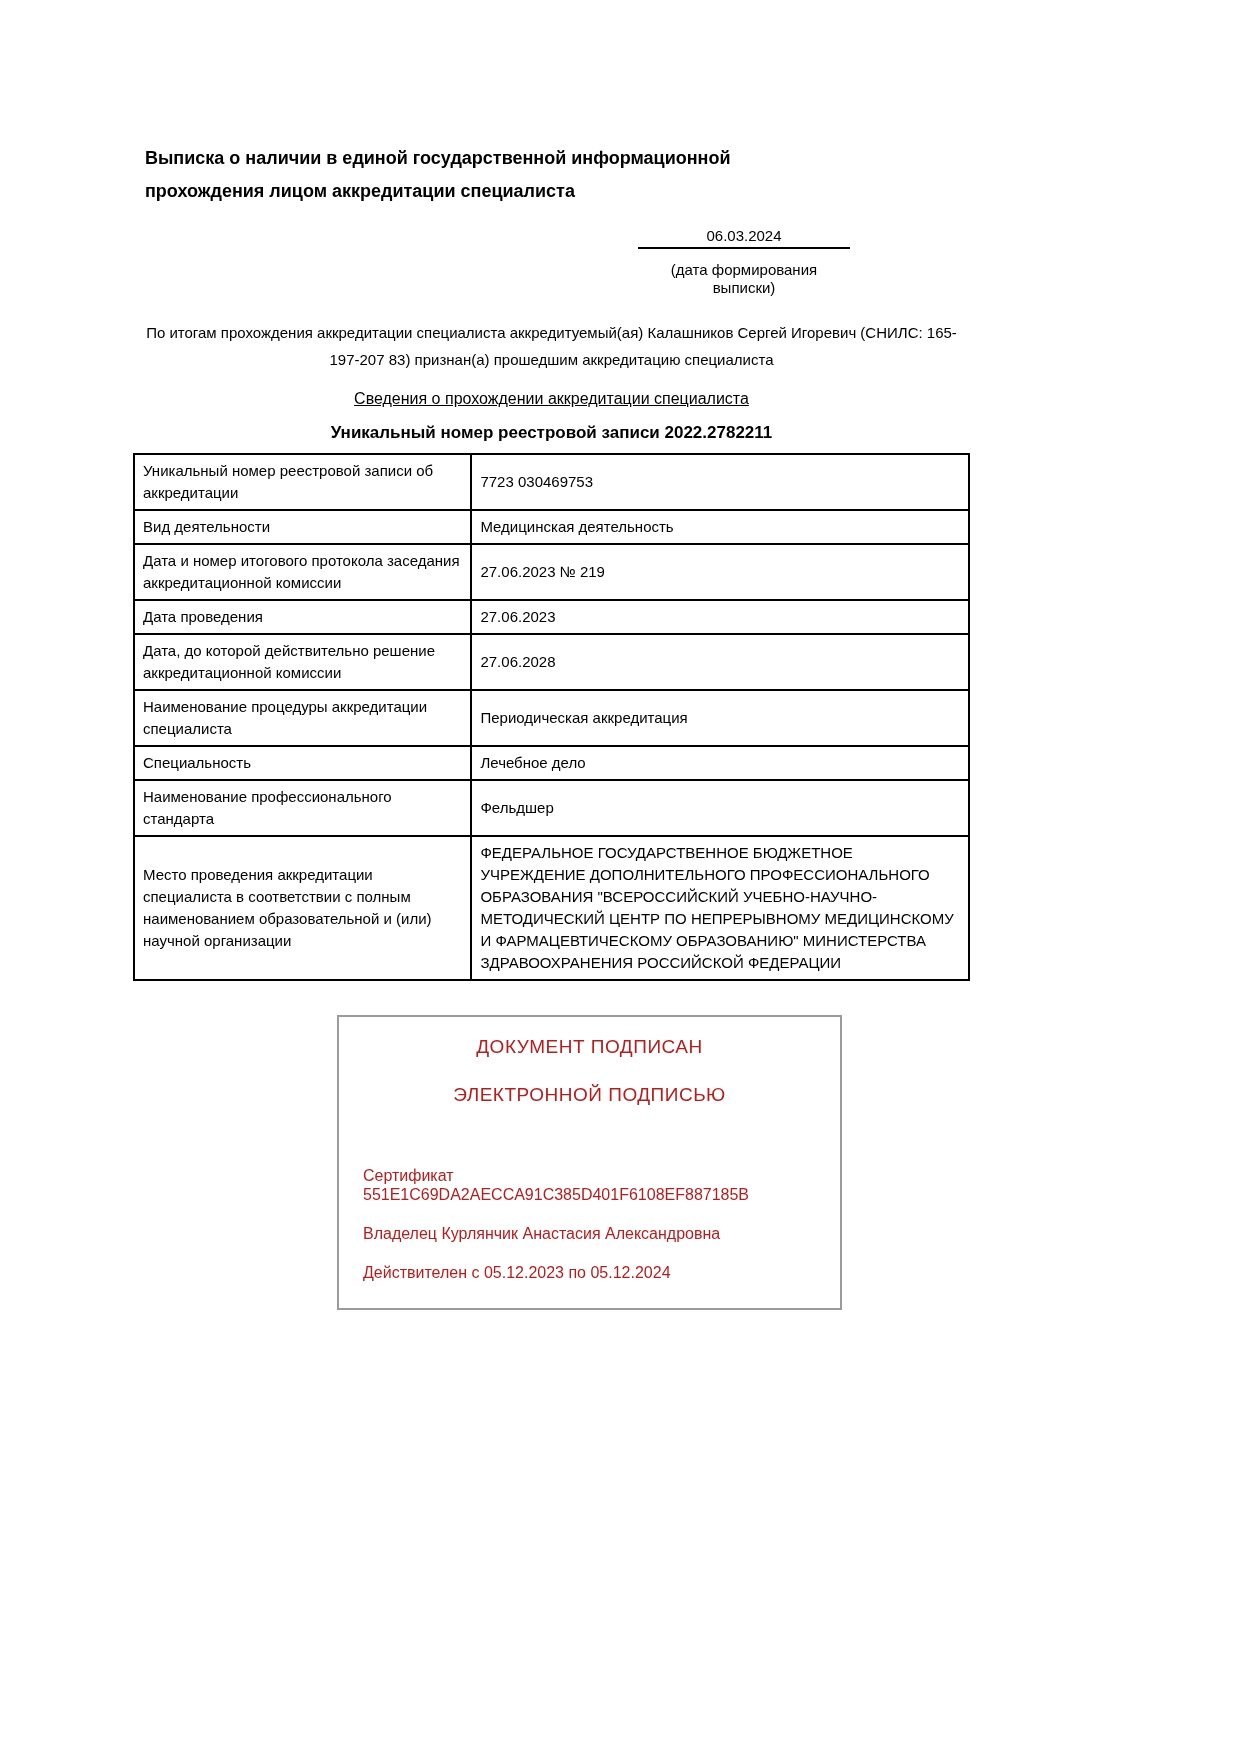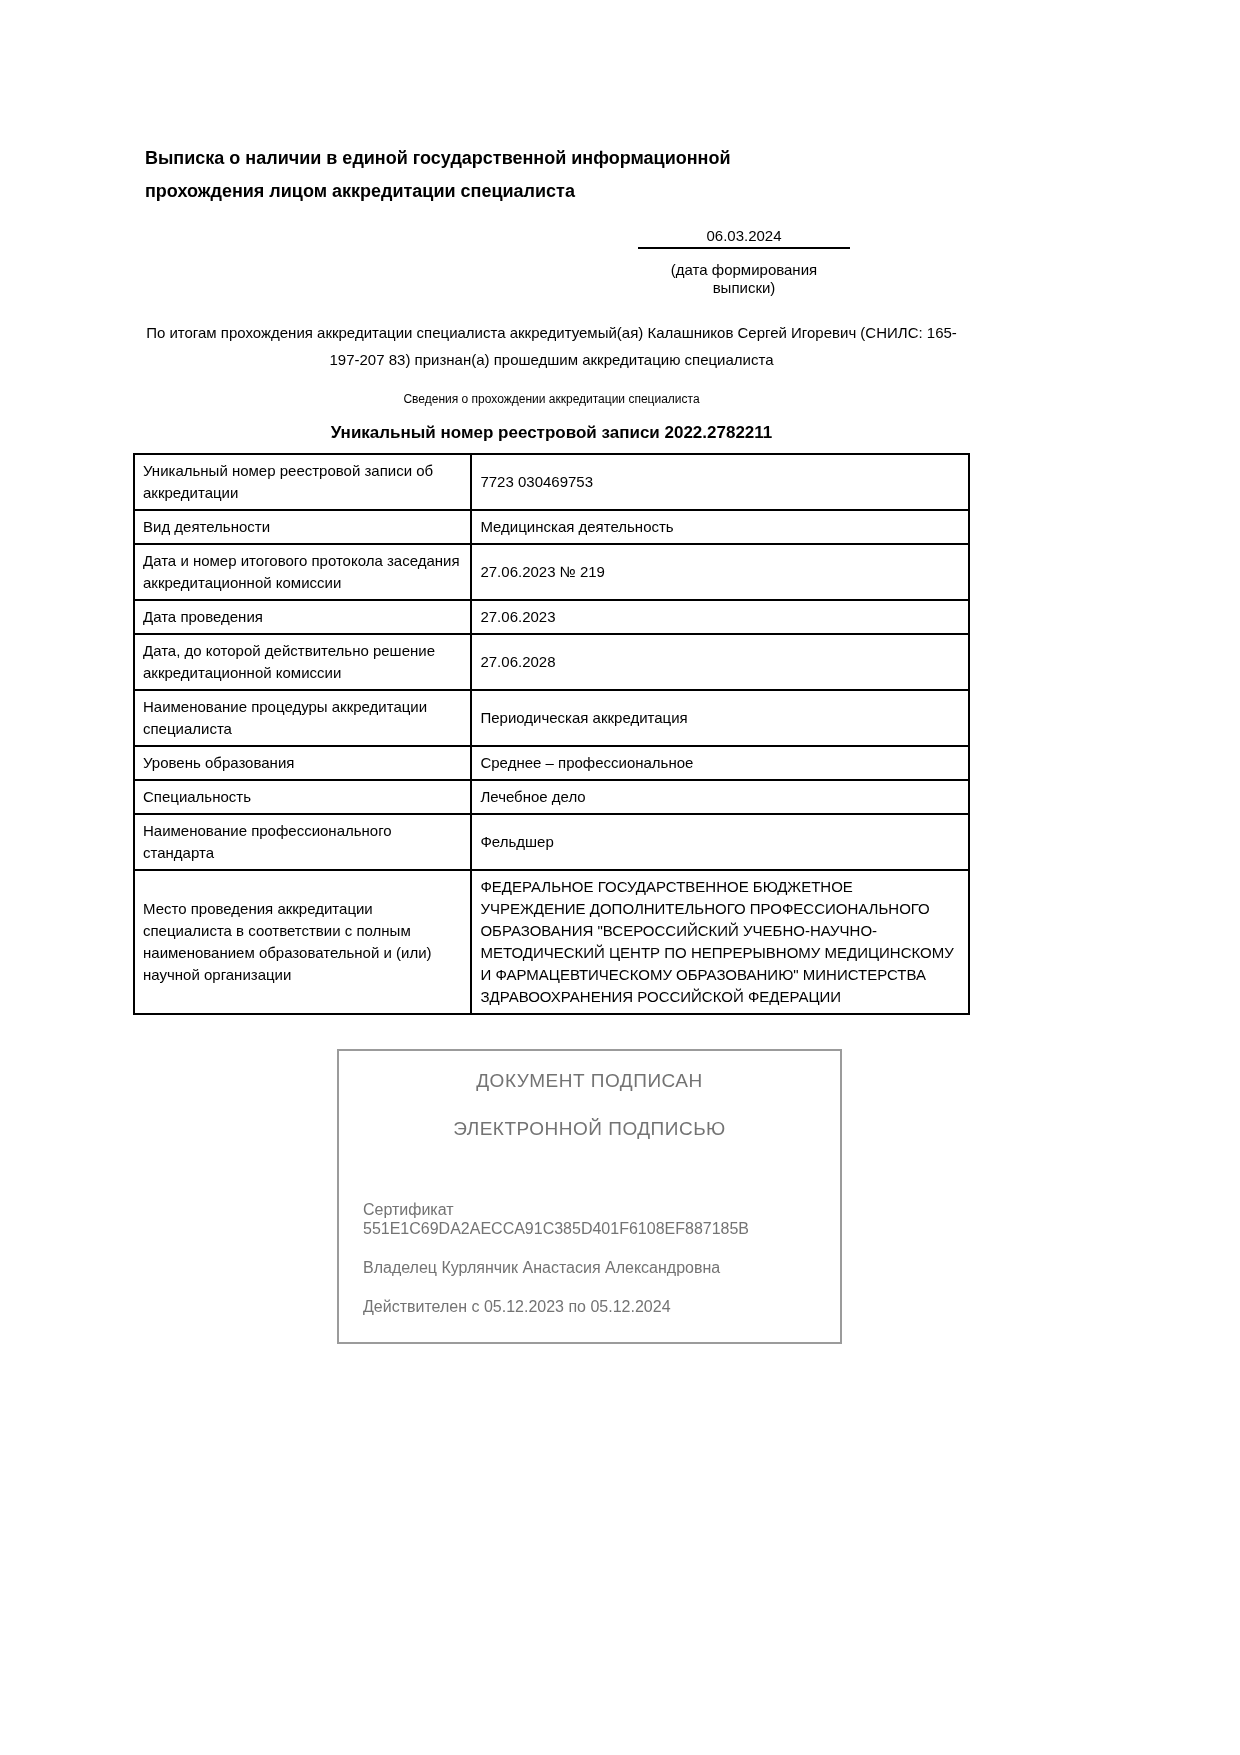--- a/index.html
+++ b/index.html
@@ -46,21 +46,22 @@
   }
   .intro {
     margin: 22px 0 0 0;
     text-align: center;
     font-size: 15px;
     line-height: 27px;
   }
   .section-heading {
     margin-top: 16px;
     text-align: center;
-    font-size: 12px;
+    font-size: 16px;
+    text-decoration: underline;
     line-height: 20px;
   }
   .registry-heading {
     margin-top: 13px;
     text-align: center;
     font-size: 17px;
     font-weight: bold;
     line-height: 21px;
   }
   table.acc-table {
@@ -79,21 +80,21 @@
   }
   td.label-cell { width: 40%; }
   td.value-cell { width: 60%; }
   .sig-box {
     box-sizing: border-box;
     width: 505px;
     margin-top: 34px;
     margin-left: 204px;
     border: 2px solid #9b9b9b;
     padding: 12px 24px 26px 24px;
-    color: #737373;
+    color: #b91c1c;
   }
   .sig-head {
     text-align: center;
     font-size: 19px;
     letter-spacing: 0.5px;
     line-height: 23px;
     margin-top: 6px;
   }
   .sig-head2 { margin-top: 25px; }
   .sig-detail {
@@ -144,24 +145,20 @@
         </tr>
         <tr>
           <td class="label-cell">Дата, до которой действительно решение аккредитационной комиссии</td>
           <td class="value-cell">27.06.2028</td>
         </tr>
         <tr>
           <td class="label-cell">Наименование процедуры аккредитации специалиста</td>
           <td class="value-cell">Периодическая аккредитация</td>
         </tr>
         <tr>
-          <td class="label-cell">Уровень образования</td>
-          <td class="value-cell">Среднее – профессиональное</td>
-        </tr>
-        <tr>
           <td class="label-cell">Специальность</td>
           <td class="value-cell">Лечебное дело</td>
         </tr>
         <tr>
           <td class="label-cell">Наименование профессионального стандарта</td>
           <td class="value-cell">Фельдшер</td>
         </tr>
         <tr>
           <td class="label-cell">Место проведения аккредитации специалиста в соответствии с полным наименованием образовательной и (или) научной организации</td>
           <td class="value-cell">ФЕДЕРАЛЬНОЕ ГОСУДАРСТВЕННОЕ БЮДЖЕТНОЕ УЧРЕЖДЕНИЕ ДОПОЛНИТЕЛЬНОГО ПРОФЕССИОНАЛЬНОГО ОБРАЗОВАНИЯ "ВСЕРОССИЙСКИЙ УЧЕБНО-НАУЧНО-МЕТОДИЧЕСКИЙ ЦЕНТР ПО НЕПРЕРЫВНОМУ МЕДИЦИНСКОМУ И ФАРМАЦЕВТИЧЕСКОМУ ОБРАЗОВАНИЮ" МИНИСТЕРСТВА ЗДРАВООХРАНЕНИЯ РОССИЙСКОЙ ФЕДЕРАЦИИ</td>

